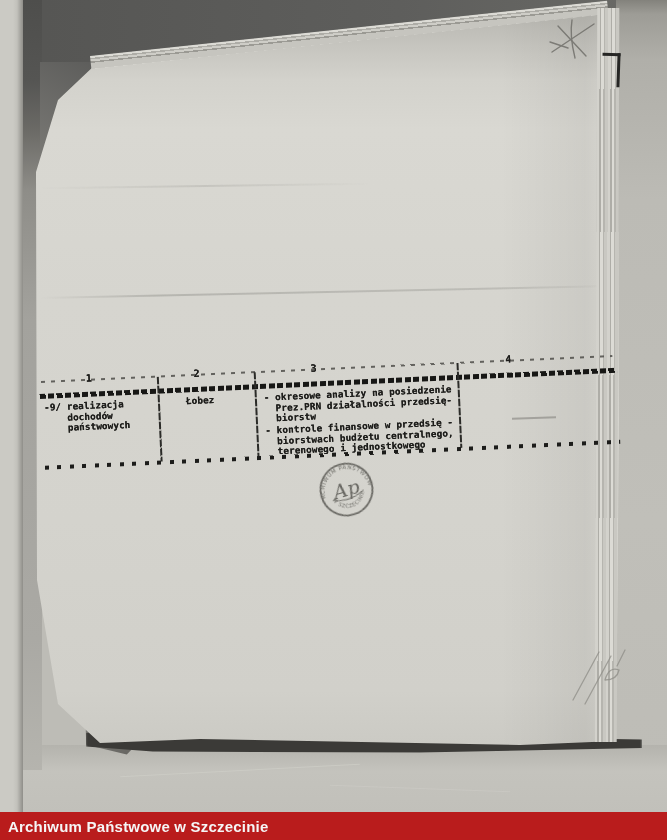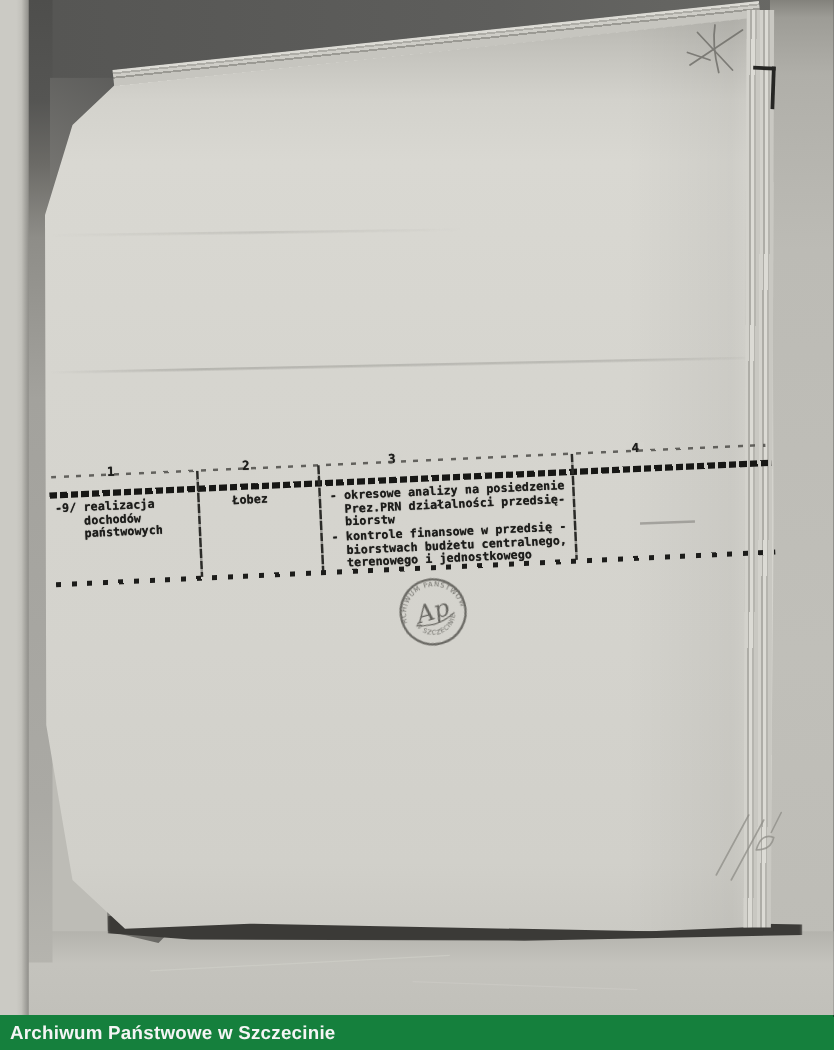--- a/index.html
+++ b/index.html
@@ -64,21 +64,21 @@
   .stamp{left:318px;top:461px;width:57px;height:57px;transform:rotate(-16deg);opacity:.82;filter:blur(.25px);}
   .scribble-top{left:548px;top:18px;width:56px;height:48px;}
   .bracket{left:602px;top:53px;width:15px;height:31px;transform:rotate(2deg);
     border-top:3px solid #262624;border-right:3.5px solid #262624;}
   .scribble-bottom{left:565px;top:638px;width:68px;height:76px;}
   .pencil-line{left:512px;top:417px;width:44px;height:2px;background:#8a8984;transform:rotate(-2deg);opacity:.65;}
   .scratch1{left:120px;top:770px;width:240px;height:1px;background:#cfcec8;transform:rotate(-3deg);opacity:.7;}
   .scratch2{left:330px;top:788px;width:180px;height:1px;background:#cdccc6;transform:rotate(2deg);opacity:.6;}
 
   
-  .footer{position:relative;width:667px;height:28px;background:#15803d;display:flex;align-items:center;}
+  .footer{position:relative;width:667px;height:28px;background:#b91c1c;display:flex;align-items:center;}
   .footer span{color:#f5f5f5;font-weight:bold;font-size:15px;padding-left:8px;letter-spacing:.2px;}
 </style>
 </head>
 <body>
 
 <div class="stage">
   <div class="abs bg-top"></div>
   <div class="abs under-right"></div>
   <div class="abs under-bottom"></div>
   <div class="abs bg-left-gap"></div>

